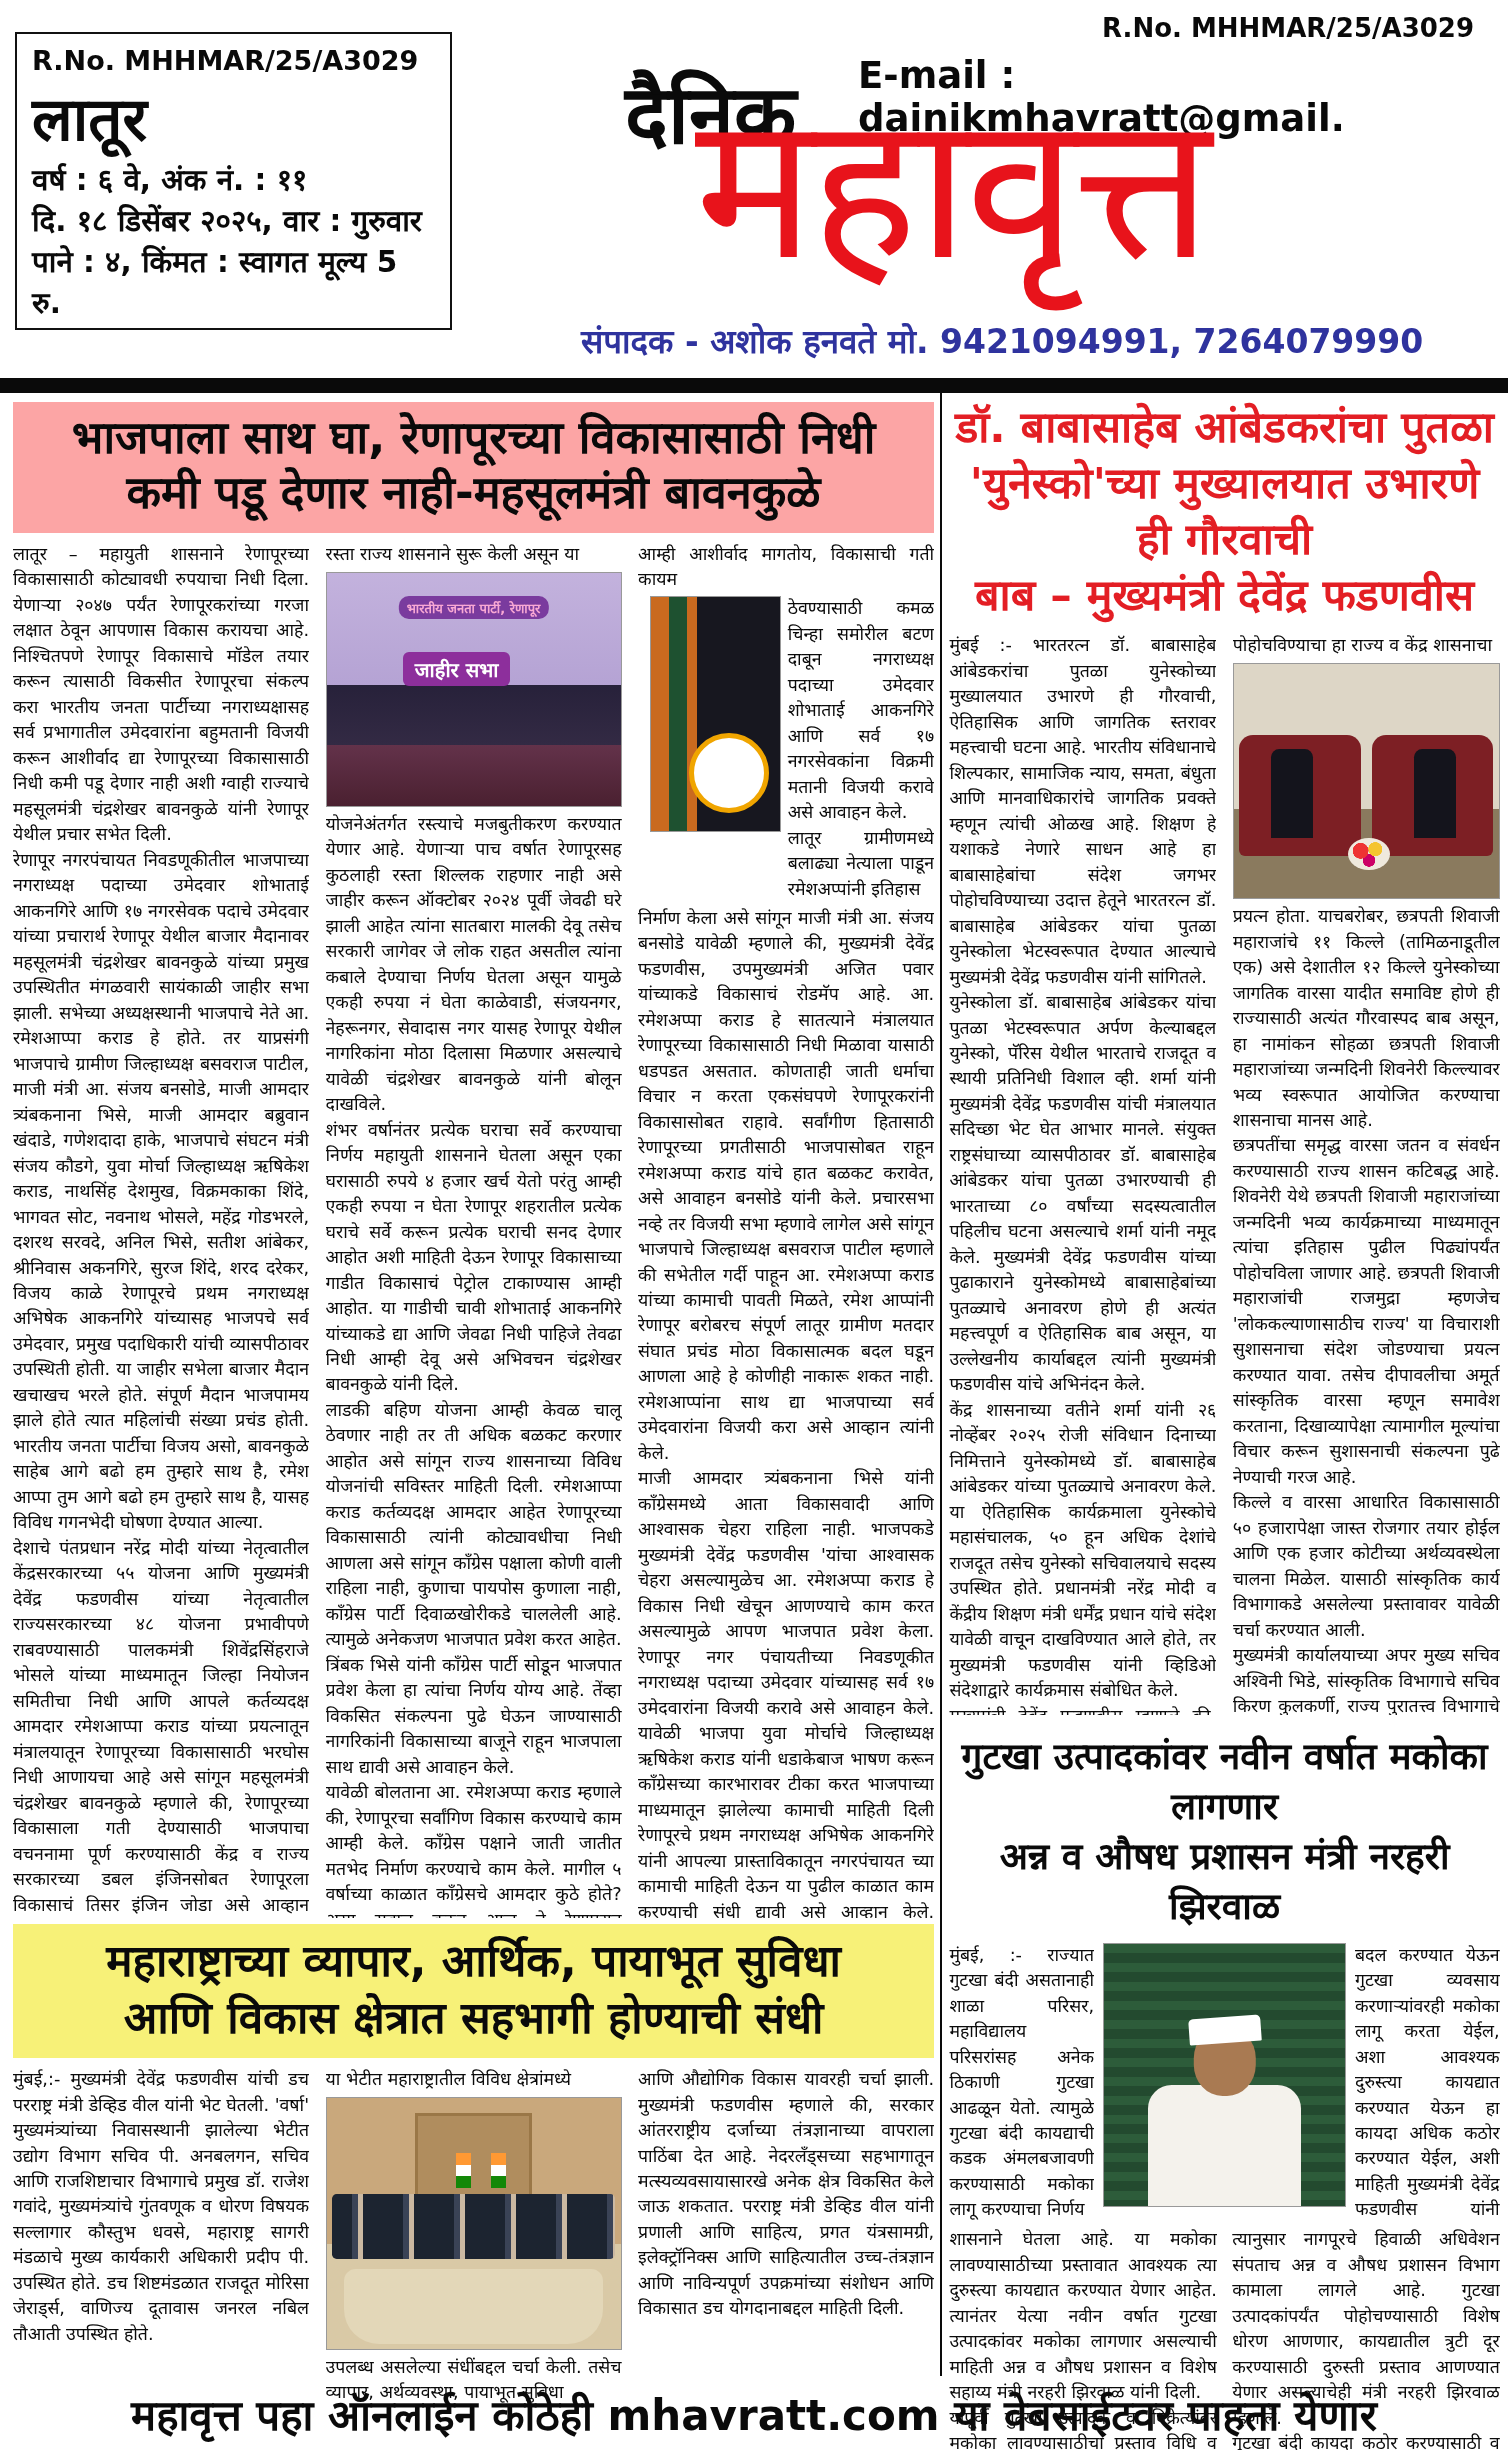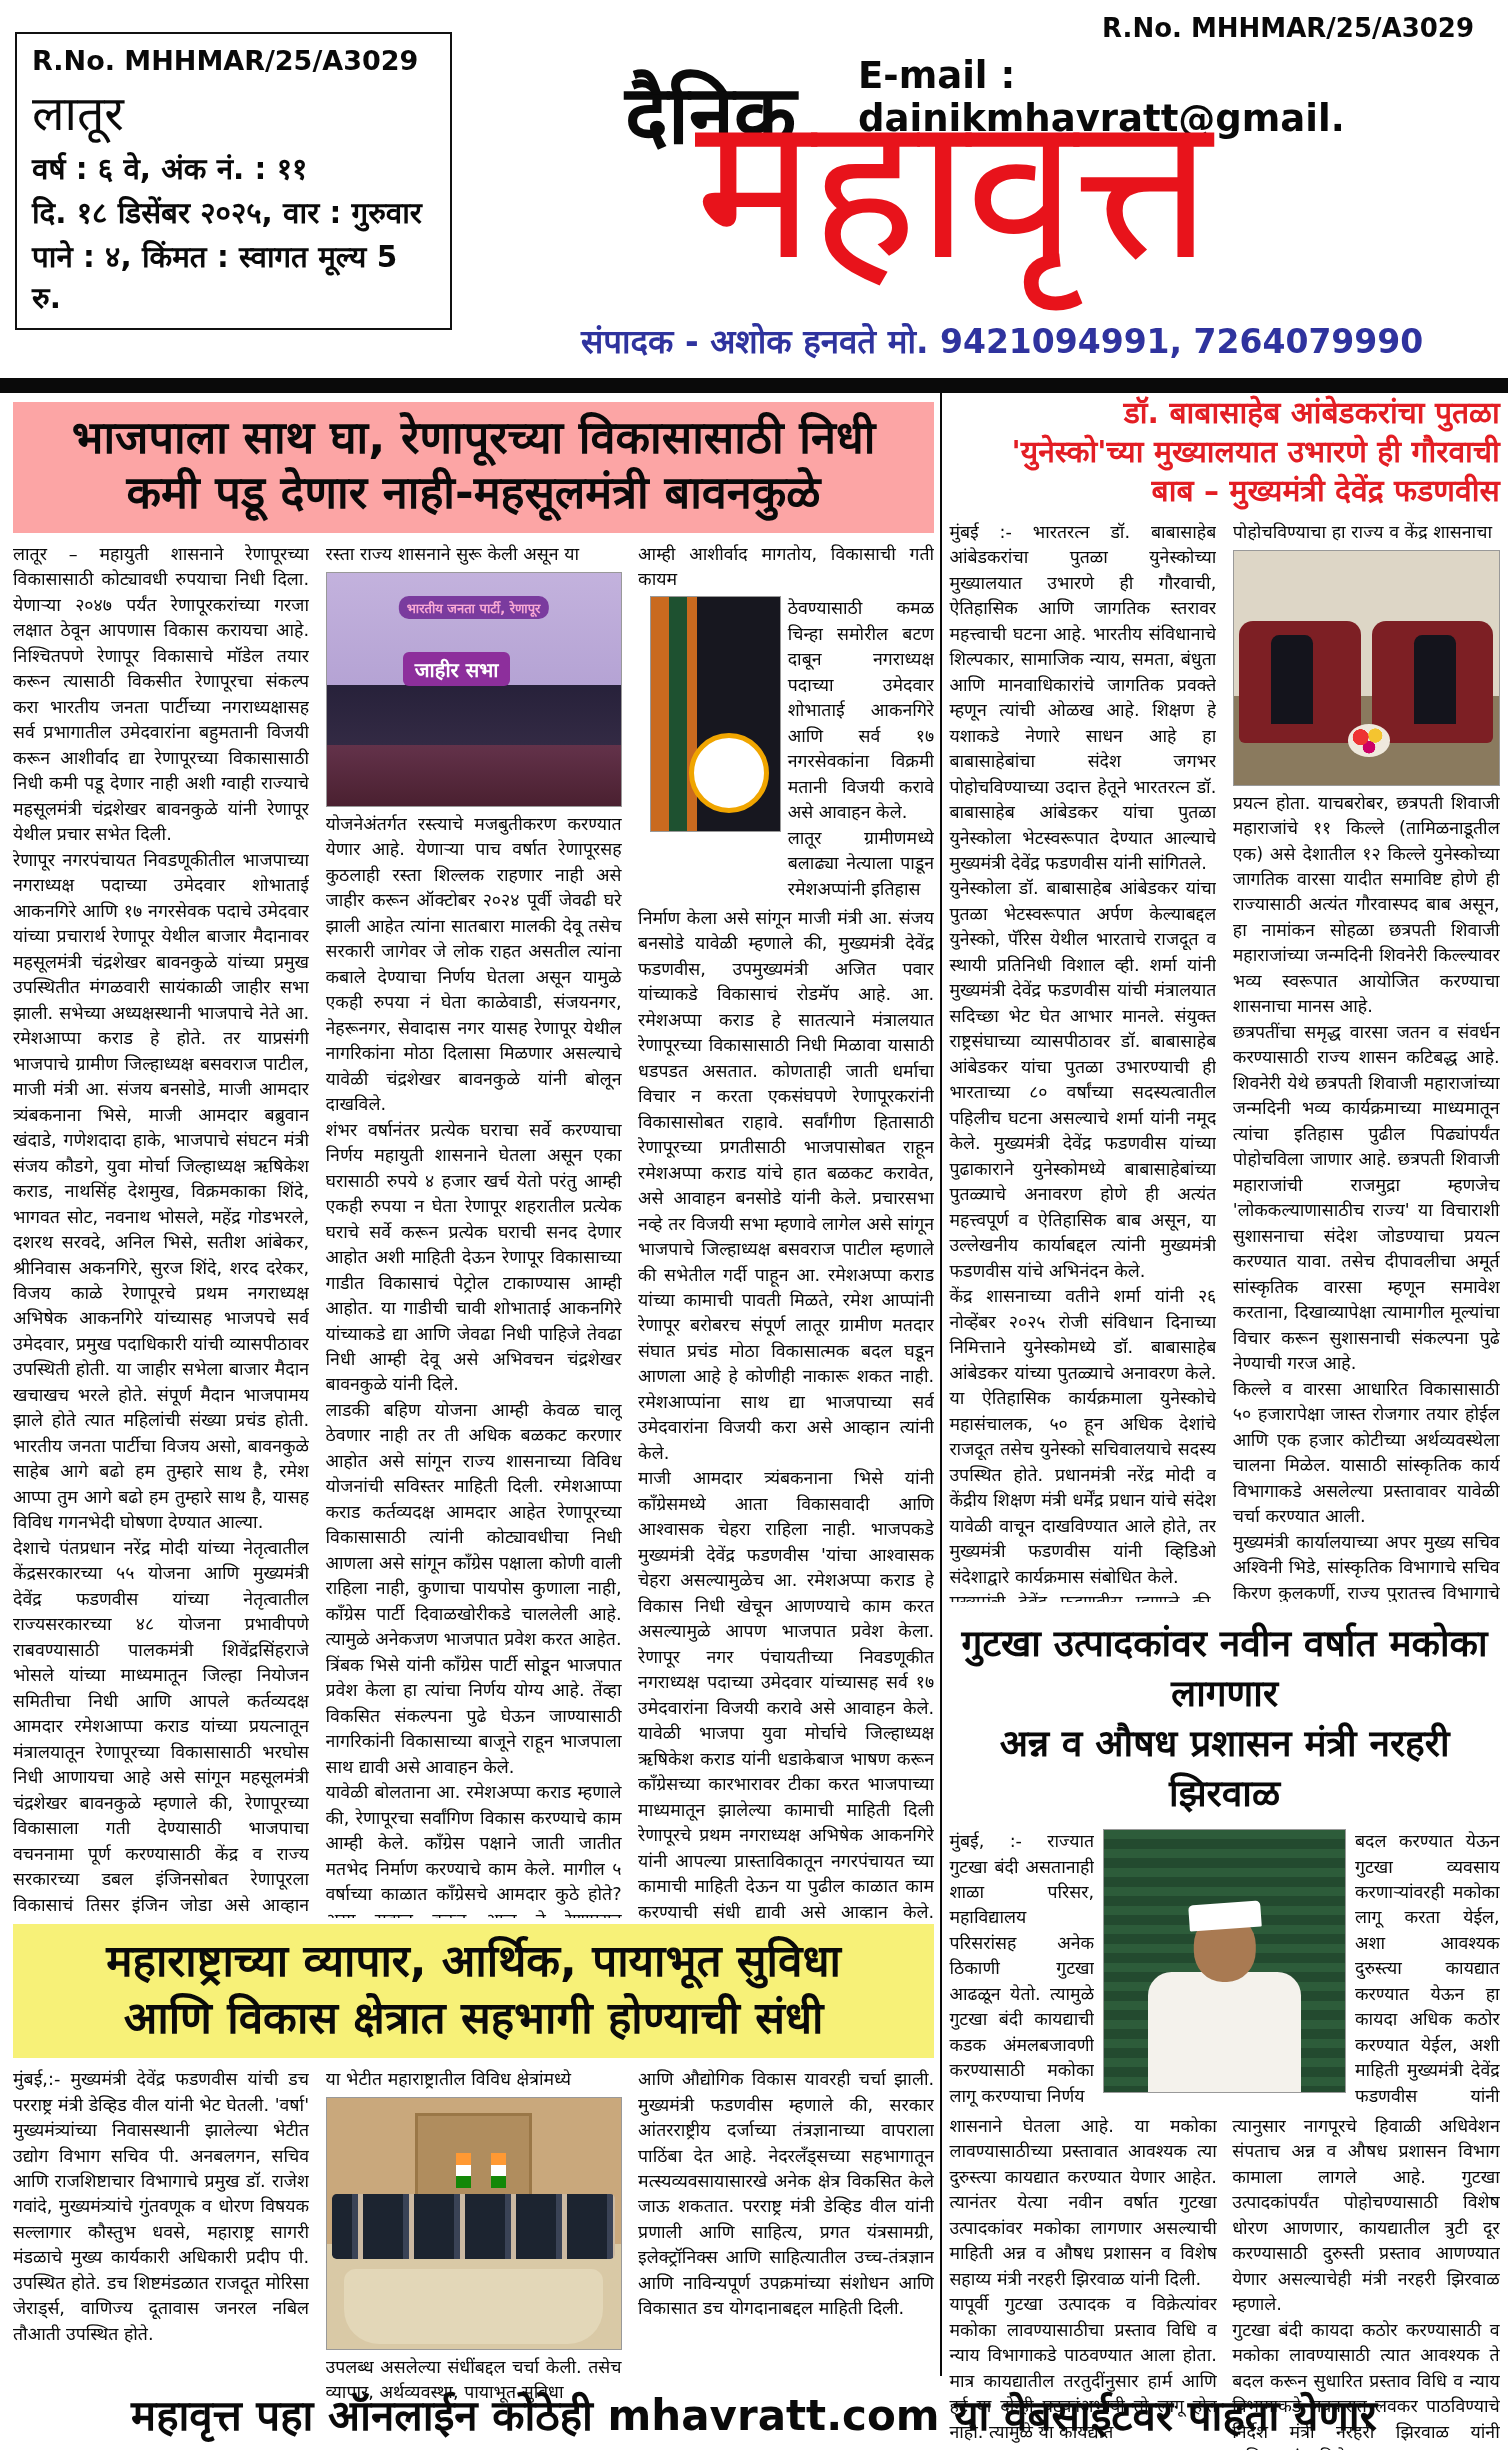--- a/index.html
+++ b/index.html
@@ -10,21 +10,21 @@
   .page{width:1508px;height:2450px;display:flex;flex-direction:column;}
 
   
   .header{position:relative;height:378px;flex:0 0 auto;background:#fff;}
   .info-box{
     position:absolute;left:14.7px;top:32px;width:437px;height:298px;
     border:2.4px solid #111;padding:10.6px 15.3px;box-sizing:border-box;
     display:flex;flex-direction:column;justify-content:space-between;
   }
   .info-rno{font-size:27px;font-weight:700;}
-  .info-city{font-size:48px;font-weight:400;}
+  .info-city{font-size:60px;font-weight:700;}
   .info-line{font-size:29.5px;font-weight:700;}
   .daily{position:absolute;left:625px;top:75px;font-size:81px;font-weight:800;line-height:1;}
   .rno-right{position:absolute;right:34px;top:13px;font-size:26px;font-weight:700;}
   .email{position:absolute;left:858px;top:54px;font-size:37px;font-weight:600;}
   .masthead{
     position:absolute;left:695px;top:88px;width:807px;
     font-size:200px;font-weight:400;line-height:1;color:#e8131b;
     letter-spacing:-3.5px;white-space:nowrap;
   }
   .editor{position:absolute;left:581px;top:318px;font-size:33px;font-weight:700;color:#2f339e;white-space:nowrap;}
@@ -38,22 +38,22 @@
 
   .h-gray{
     margin-top:8.3px;background:#fca5a5;padding:9.4px 4.7px 11.8px;
     text-align:center;font-weight:800;font-size:45px;line-height:1.22;
   }
   .h-yellow{
     margin-top:5.9px;background:#f7f178;padding:9.4px 4.7px 11.8px;
     text-align:center;font-weight:800;font-size:44px;line-height:1.28;
   }
   .h-red{
-    color:#e31e24;text-align:right;
-    font-weight:800;font-size:30px;line-height:1.3;
+    margin-top:7px;color:#e31e24;text-align:center;
+    font-weight:800;font-size:43px;line-height:1.3;
   }
   .h-black{
     margin-top:17px;color:#0a0a0a;text-align:center;
     font-weight:800;font-size:37px;line-height:1.35;
   }
 
   .cols{display:flex;gap:16.5px;overflow:hidden;margin-top:9.4px;}
   .col{flex:1 1 0;min-width:0;overflow:hidden;}
   .btxt{
     font-size:17.7px;line-height:1.44;text-align:justify;white-space:pre-line;

